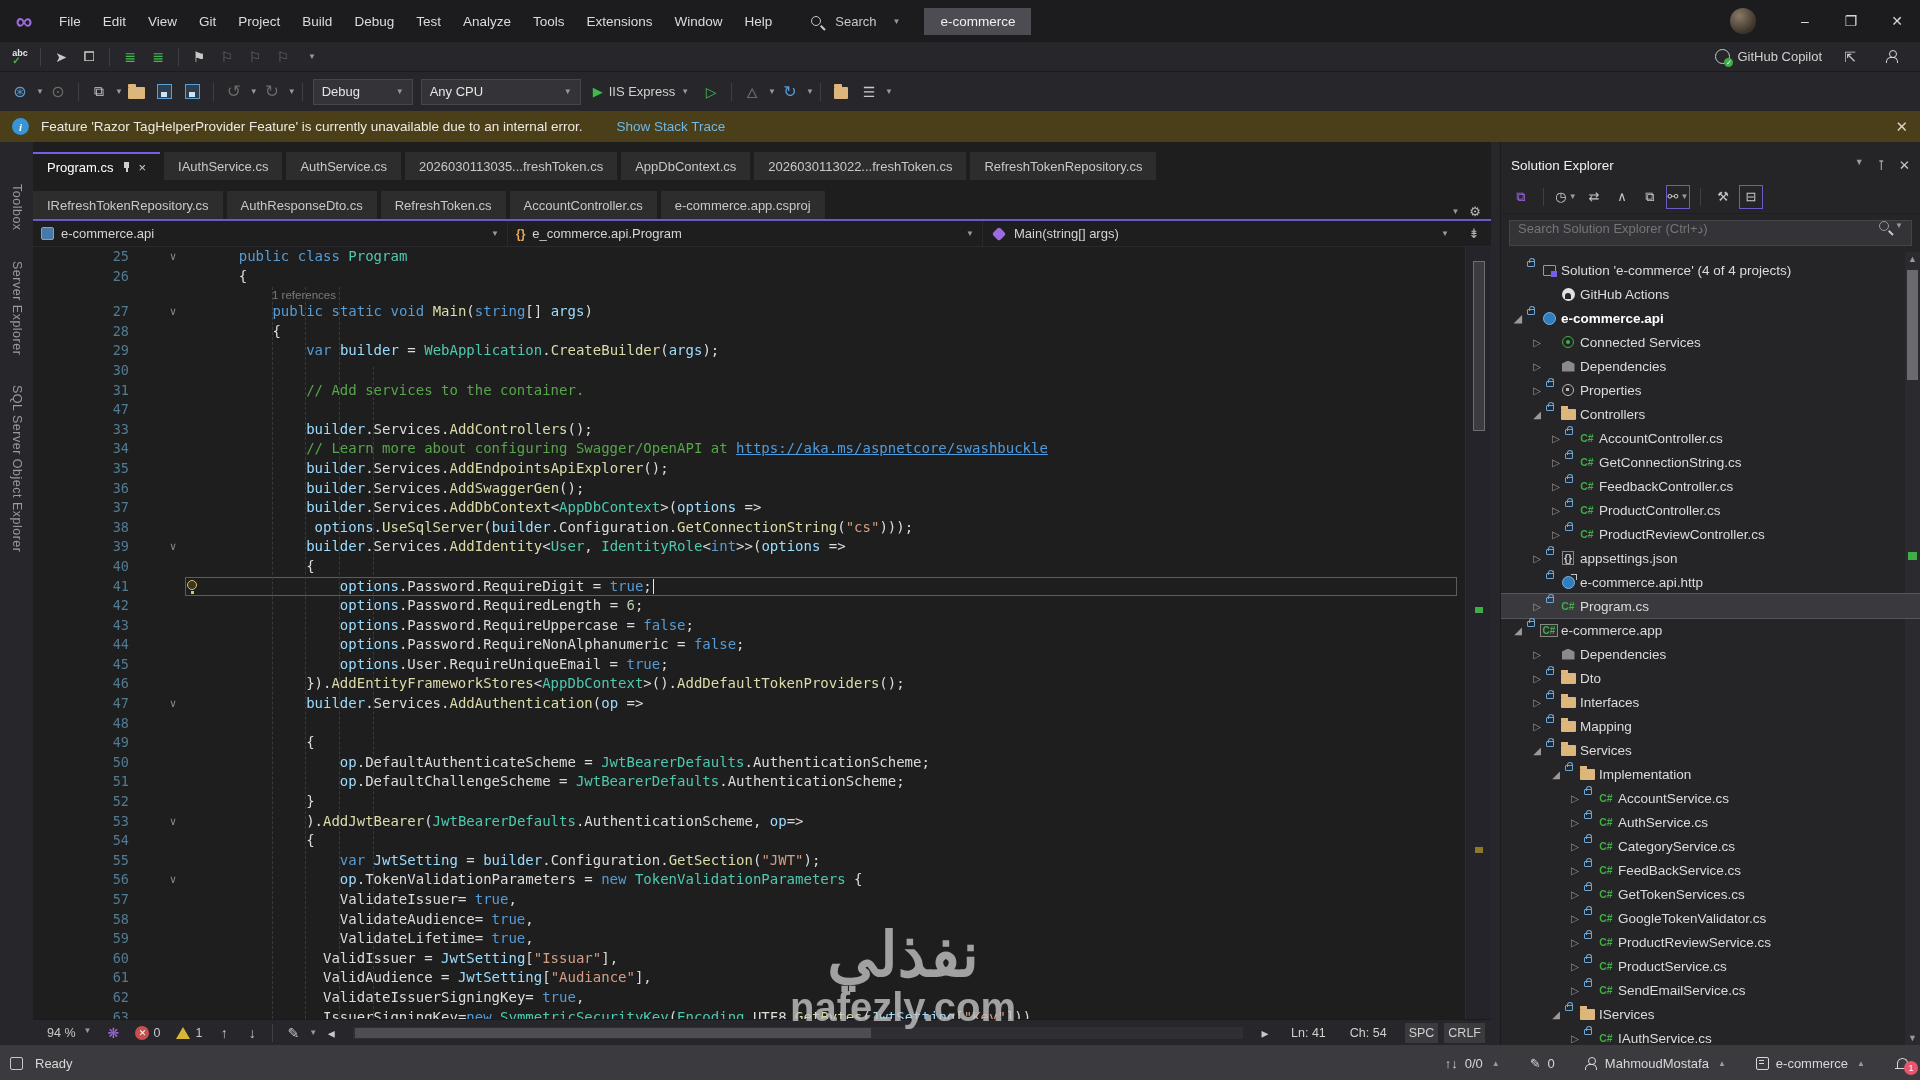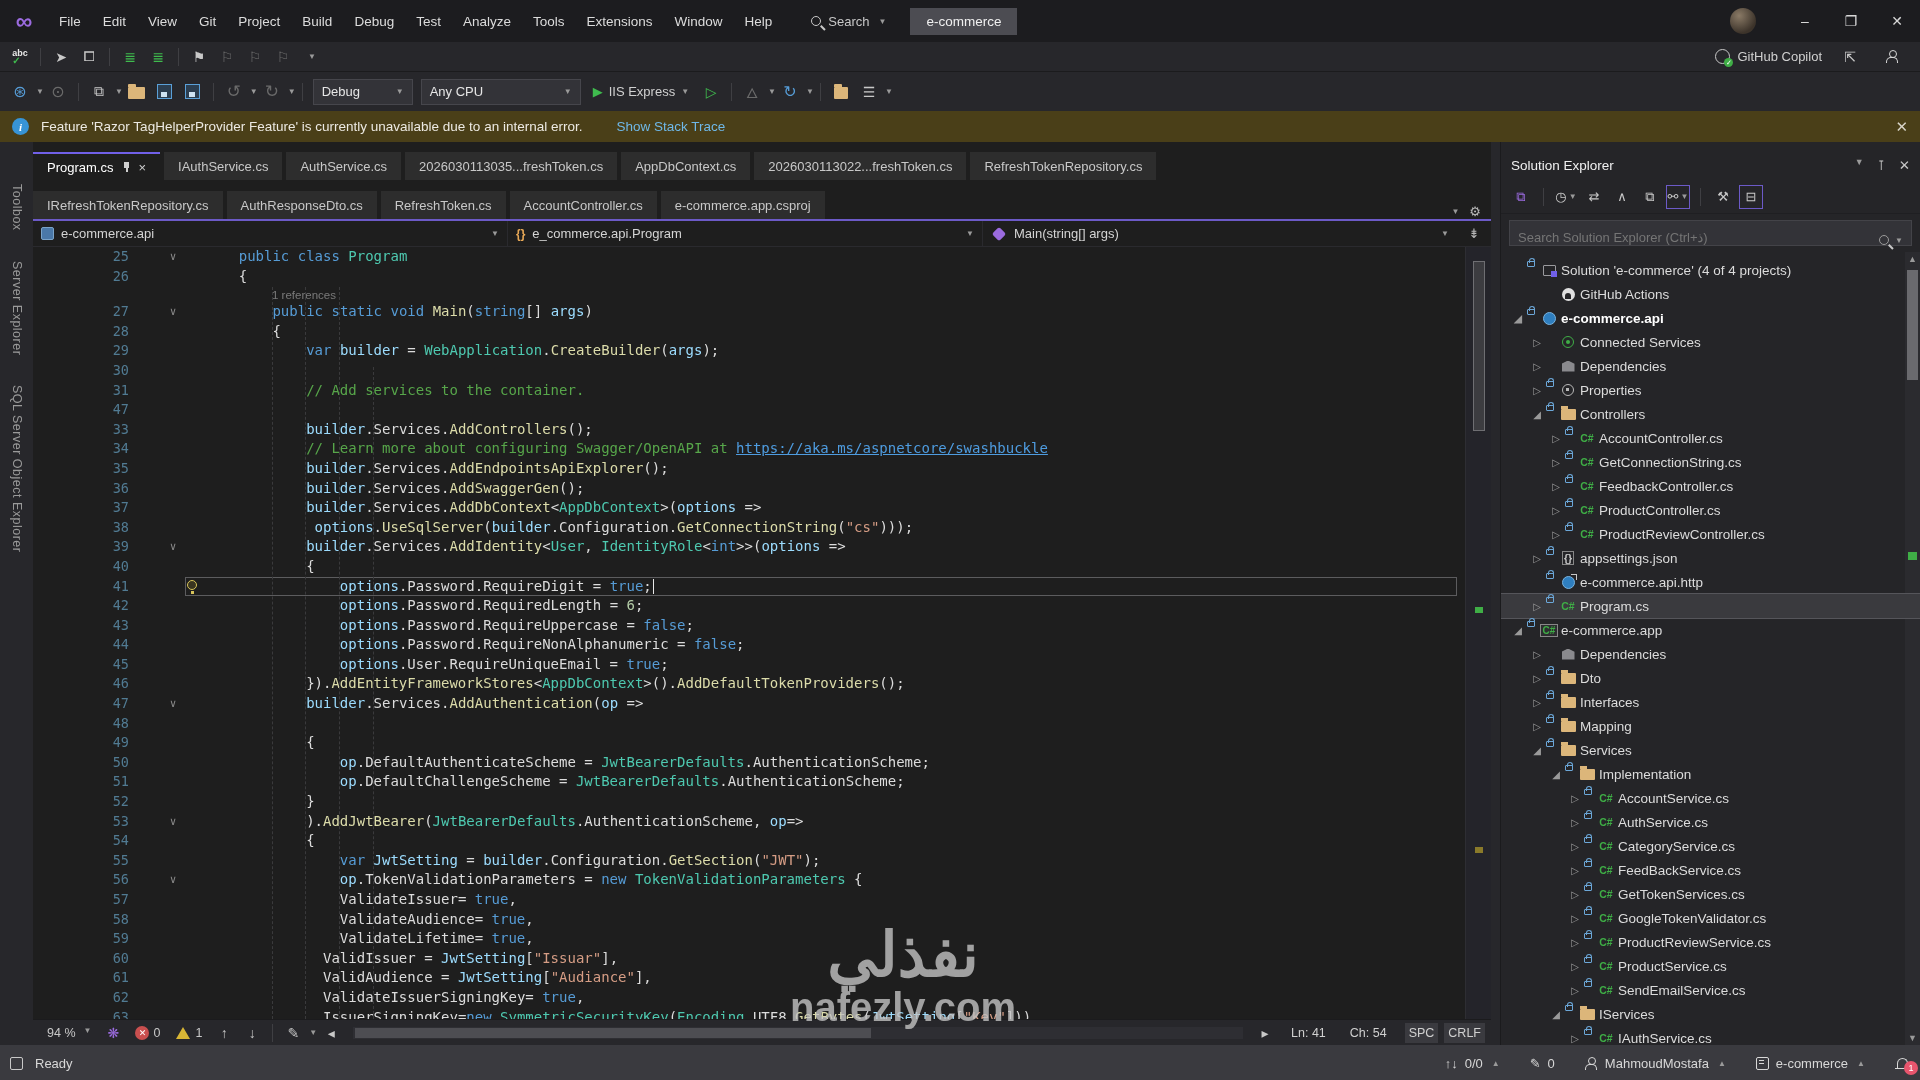--- a/index.html
+++ b/index.html
@@ -6,21 +6,21 @@
   html,body { background:#000; }
   #app {
     position:relative; width:1920px; height:1080px; overflow:hidden;
     background:#1e1e1e; font-family:"Liberation Sans", sans-serif;
     color:#d0d0d0; font-size:13px; -webkit-font-smoothing:antialiased;
   }
   
   .titlebar { height:42px; background:#1c1c1f; display:flex; align-items:center; }
   .vs-logo { width:48px; text-align:center; color:#9b6bdf; font-size:23px; font-weight:bold; }
   .menu-item { padding:0 11px; height:100%; display:flex; align-items:center; color:#dcdcdc; font-size:13.5px; cursor:default; }
-  .tb-search { margin-left:18px; display:flex; align-items:center; gap:7px; color:#c8c8c8; padding:4px 10px; }
+  .tb-search { margin-left:18px; display:flex; align-items:center; gap:14px; color:#c8c8c8; padding:4px 10px; }
   .mag { display:inline-block; width:10px; height:10px; border:1.6px solid #c8c8c8; border-radius:50%; position:relative; }
   .mag::after { content:""; position:absolute; width:6px; height:1.6px; background:#c8c8c8; transform:rotate(45deg); left:8px; top:10px; }
   .ctx-chip { background:#4c4c52; color:#f0f0f0; padding:6px 16px; margin-left:14px; font-size:13.5px; }
   .tb-right { margin-left:auto; display:flex; align-items:center; height:100%; }
   .avatar { width:26px; height:26px; border-radius:50%; background:radial-gradient(circle at 35% 30%, #8a7a66, #3c332a 70%); margin-right:26px; }
   .winbtn { width:46px; height:100%; display:flex; align-items:center; justify-content:center; color:#d8d8d8; font-size:14px; }
   
   .toolbar1 { height:30px; background:#27272b; display:flex; align-items:center; padding-left:6px; border-bottom:1px solid #1b1b1d; }
   .toolbar2 { height:39px; background:#27272b; display:flex; align-items:center; padding-left:6px; }
   .tbtn { min-width:26px; height:24px; display:flex; align-items:center; justify-content:center; color:#c8c8c8; font-size:14px; margin:0 1px; }
@@ -111,21 +111,21 @@
   .repo-ic { width:13px; height:13px; border:1.5px solid #d8d8d8; border-radius:2px; position:relative; }
   .repo-ic::after { content:""; position:absolute; left:2px; top:2px; width:5px; height:1.5px; background:#d8d8d8; box-shadow:0 3px 0 #d8d8d8; }
   
   .splitter { width:9px; background:#27272b; }
   .sepanel { width:420px; background:#252528; display:flex; flex-direction:column; padding-top:8px; border-left:1px solid #1b1b1d; }
   .se-head { height:30px; display:flex; align-items:center; padding:0 10px; color:#f0f0f0; font-size:13.5px; }
   .se-head .hicons { margin-left:auto; display:flex; gap:14px; color:#c8c8c8; }
   .se-tools { height:34px; display:flex; align-items:center; gap:4px; padding:0 8px; border-bottom:1px solid #1f1f22; }
   .se-tbtn { min-width:24px; height:24px; display:flex; align-items:center; justify-content:center; color:#c8c8c8; font-size:13px; }
   .se-tbtn.boxed { border:1px solid #6c5ac7; }
-  .se-search { margin:6px 8px; height:26px; background:#333338; border:1px solid #434348; display:flex; align-items:flex-end; padding:0 8px; }
+  .se-search { margin:6px 8px; height:26px; background:#333338; border:1px solid #434348; display:flex; align-items:flex-start; padding:0 8px; }
   .se-search input { flex:1; background:transparent; border:none; outline:none; color:#b8b8b8; font-size:13px; font-family:"Liberation Sans", sans-serif; }
   .tree { flex:1; position:relative; overflow:hidden; padding-top:6px; }
   .trow { height:24px; display:flex; align-items:center; font-size:13.5px; color:#dcdcdc; white-space:nowrap; padding-right:20px; position:relative; }
   .trow.sel { background:#3a3a3e; outline:1px solid #55555a; }
   .trow .chev { width:14px; flex:none; color:#9a9a9a; font-size:10px; text-align:center; }
   .trow .lockbox { width:14px; flex:none; position:relative; }
   .lock { position:absolute; left:2px; top:-9px; width:8px; height:6px; border:1.2px solid #6ca7d8; border-radius:1px; }
   .lock::before { content:""; position:absolute; left:1px; top:-4px; width:4px; height:4px; border:1.2px solid #6ca7d8; border-bottom:none; border-radius:3px 3px 0 0; }
   .trow .ticon { width:20px; flex:none; display:flex; align-items:center; justify-content:center; }
   .trow.bold { font-weight:bold; color:#ffffff; }

